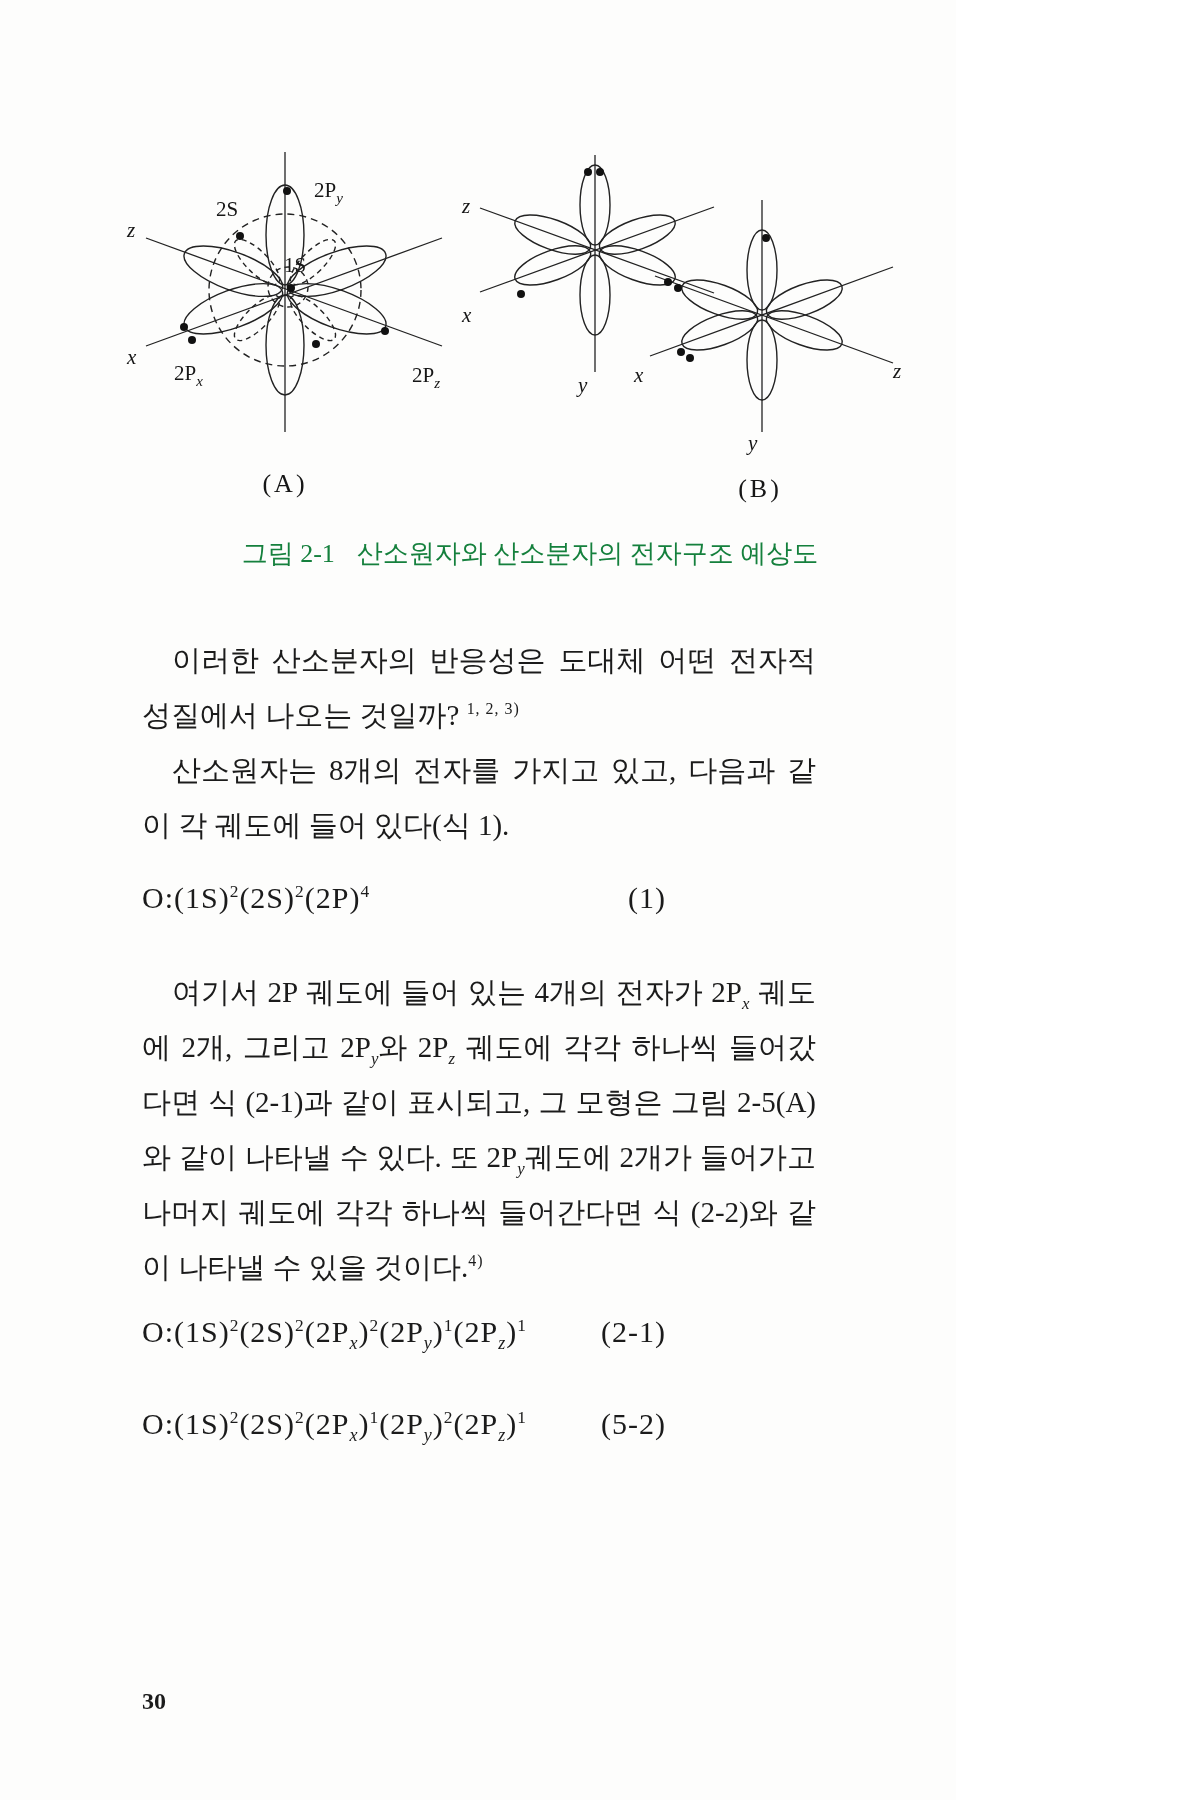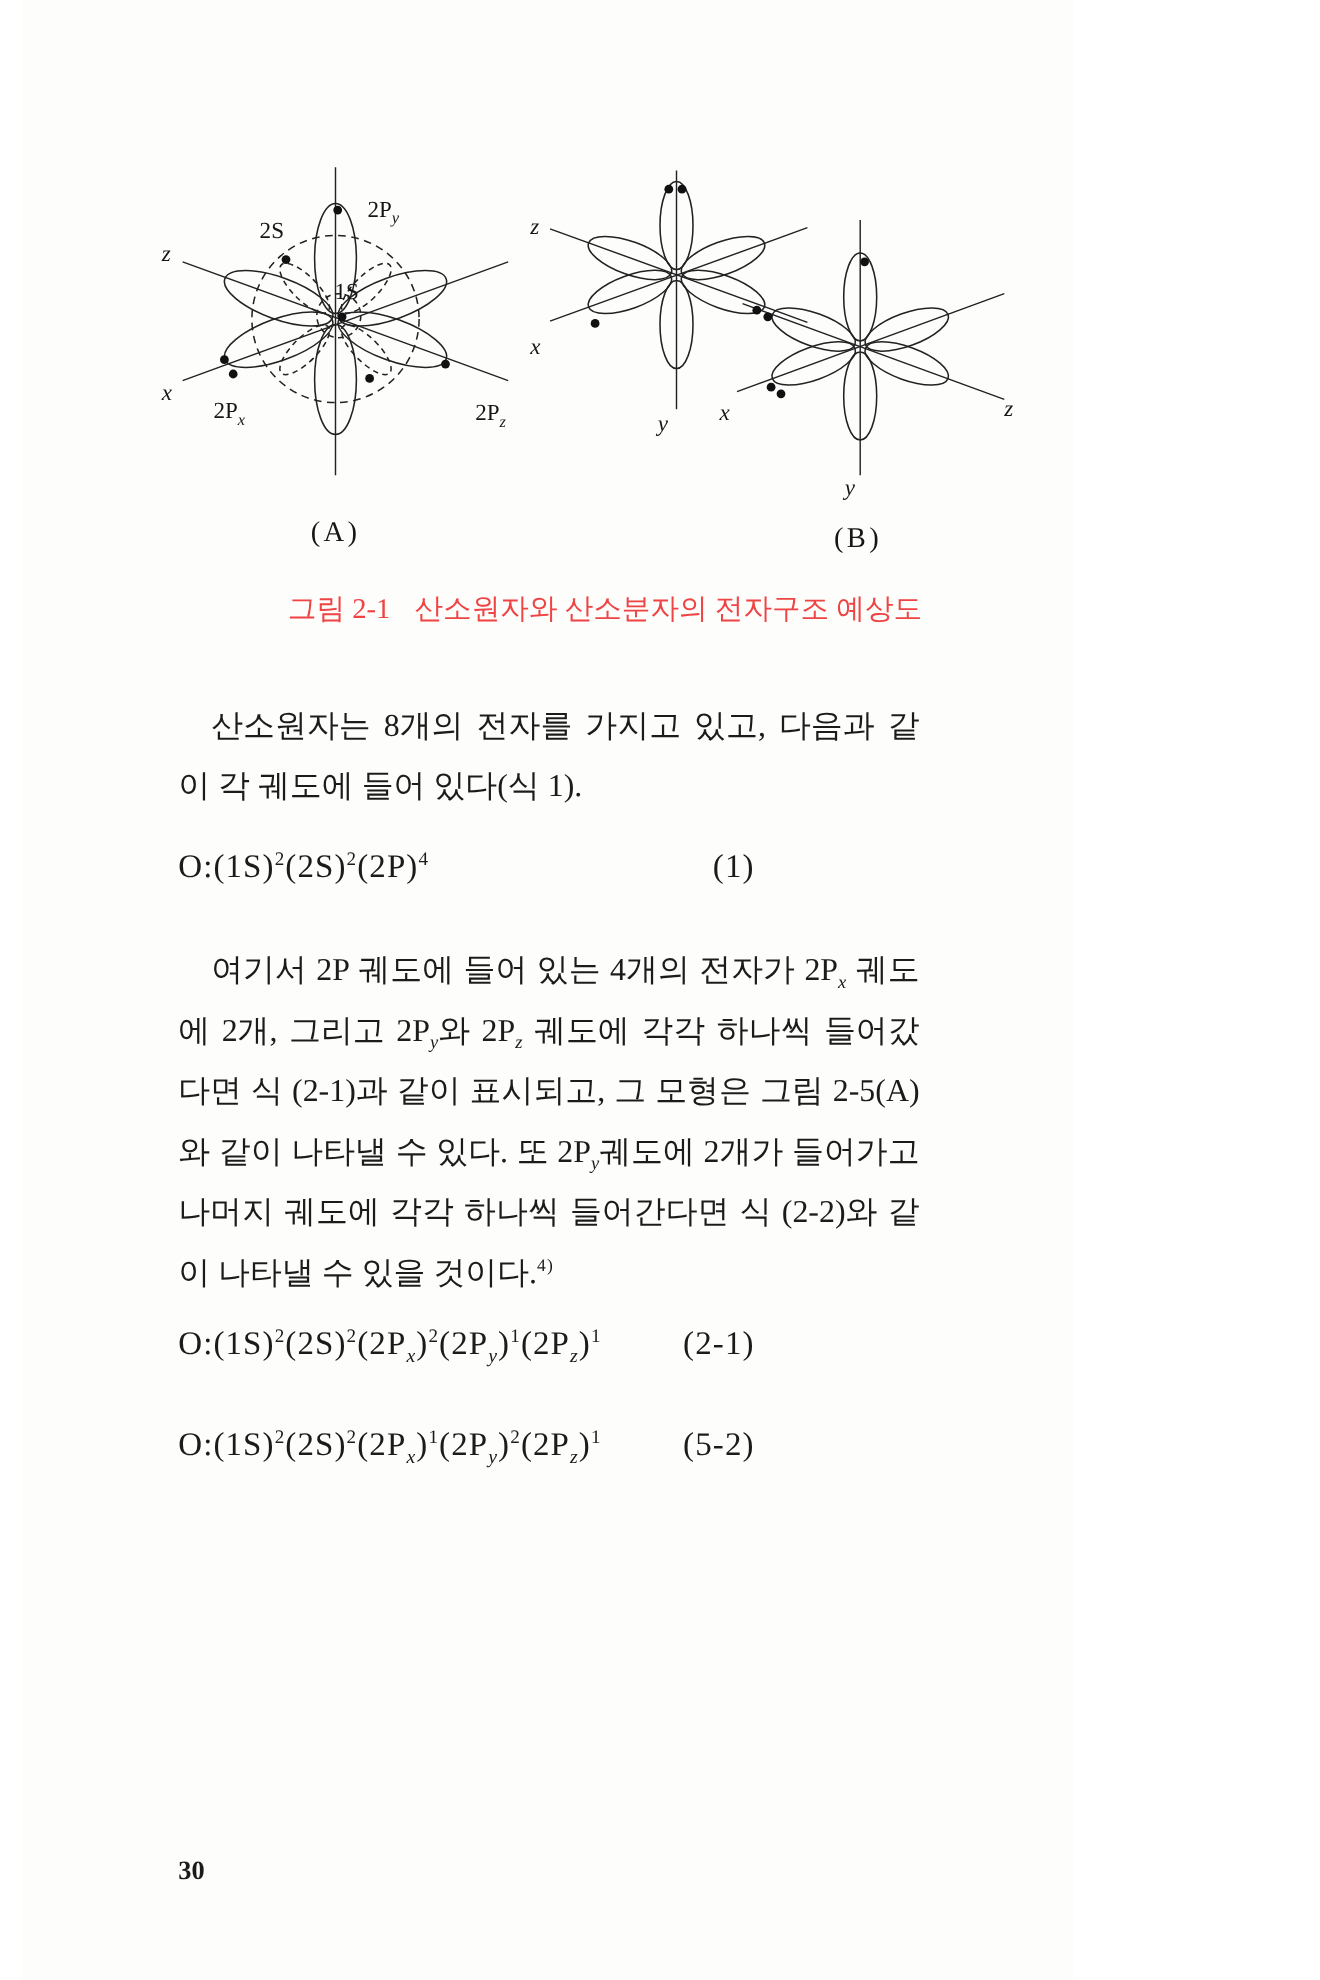--- a/index.html
+++ b/index.html
@@ -4,32 +4,31 @@
 <style>
   html,body{margin:0;padding:0;}
   .page{
     position:relative;
     width:956px;
     height:1800px;
     background:#fdfdfc;
     color:#1b1b1b;
     font-family:"Liberation Serif","DejaVu Serif",serif;
     overflow:hidden;
-    margin-left:20px;
   }
   .figure-svg{display:block;margin:140px 0 0 100px;}
   .figure-svg text{font-family:"Liberation Serif","DejaVu Serif",serif;font-size:21px;fill:#161616;}
   .figure-svg .axis{font-style:italic;}
   .figure-svg .fig-label{font-size:26px;letter-spacing:3px;}
   .caption{
     margin-top:26px;
     width:1060px;
     text-align:center;
     font-size:26px;
-    color:#ef4444;
+    color:#15803d;
   }
   .caption .cap-text{margin-left:22px;}
   .bodytext{
     margin:62px 140px 0 142px;
     font-size:29px;
     line-height:55px;
     text-align:justify;
   }
   .para{margin:0;text-indent:30px;}
   .para sup{font-size:55%;line-height:0;vertical-align:super;letter-spacing:1px;}
@@ -144,20 +143,21 @@
       <text class="fig-label" x="285" y="492" text-anchor="middle">(A)</text>
       <text class="fig-label" x="760" y="497" text-anchor="middle">(B)</text>
     </g>
   </svg>
 
   <div class="caption">
     <span>그림 2-1</span><span class="cap-text">산소원자와 산소분자의 전자구조 예상도</span>
   </div>
 
   <div class="bodytext">
+    <p class="para"><span>이러한 산소분자의 반응성은 도대체 어떤 전자적 성질에서 나오는 것일까? </span><sup>1, 2, 3)</sup></p>
     <p class="para"><span>산소원자는 8개의 전자를 가지고 있고, 다음과 같이 각 궤도에 들어 있다(식 1).</span></p>
 
     <div class="eq-row eq-1">
       <span><span>O:(1S)</span><sup>2</sup><span>(2S)</span><sup>2</sup><span>(2P)</span><sup>4</sup></span>
       <span class="eq-num">(1)</span>
     </div>
 
     <p class="para"><span>여기서 2P 궤도에 들어 있는 4개의 전자가 2P</span><sub>x</sub><span> 궤도에 2개, 그리고 2P</span><sub>y</sub><span>와 2P</span><sub>z</sub><span> 궤도에 각각 하나씩 들어갔다면 식 (2-1)과 같이 표시되고, 그 모형은 그림 2-5(A)와 같이 나타낼 수 있다. 또 2P</span><sub>y</sub><span>궤도에 2개가 들어가고 나머지 궤도에 각각 하나씩 들어간다면 식 (2-2)와 같이 나타낼 수 있을 것이다.</span><sup>4)</sup></p>
 
     <div class="eq-row eq-2">

